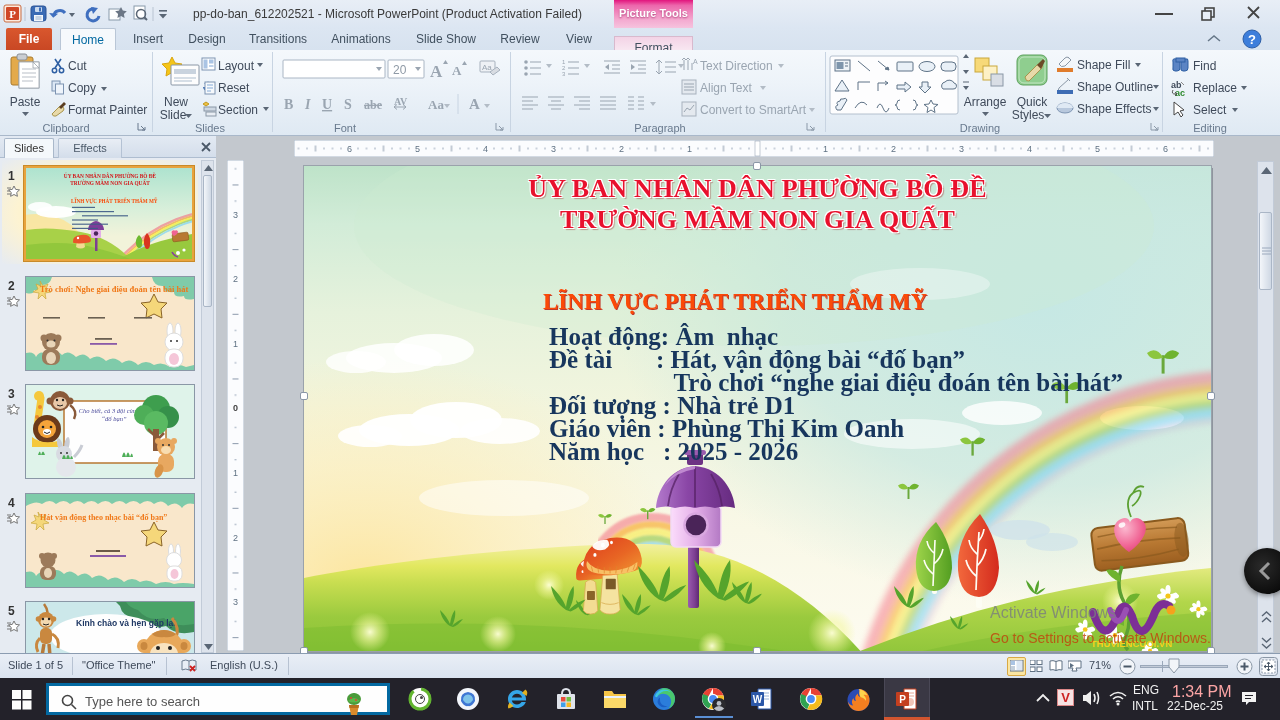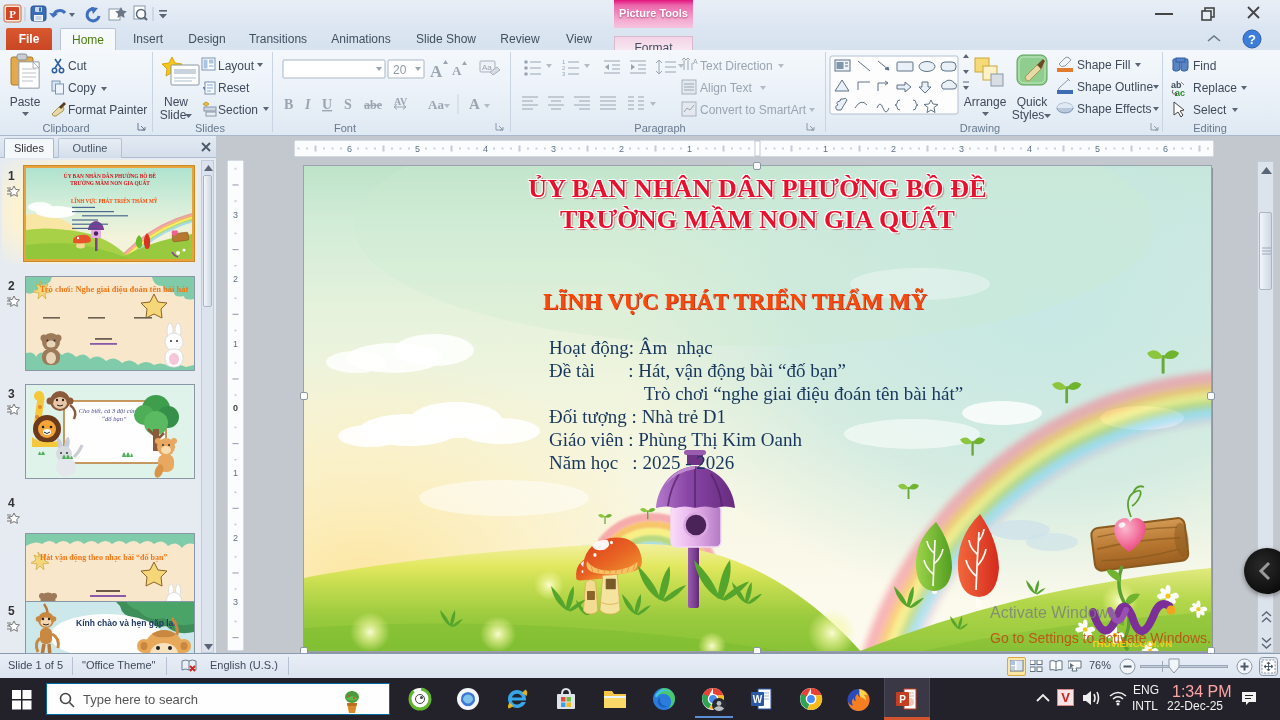--- a/index.html
+++ b/index.html
@@ -12,21 +12,21 @@
   background:linear-gradient(#e8eef6, #dce6f2); border-bottom:0; }
 #titletext { position:absolute; left:193px; top:7px; font-size:12px; color:#3a3a3a; }
 
 
 #tabrow { position:absolute; left:0; top:28px; width:1280px; height:22px;
   background:linear-gradient(#dce6f2,#d7e2ef); }
 .tab { position:absolute; top:0; height:38px; line-height:22px; text-align:center;
   font-size:12px; color:#41505f; padding:0 2px; }
 #tab-file { background:linear-gradient(#d9572e,#bd3c1c); color:#fff; border-radius:2px 2px 0 0;
   font-weight:bold; }
-#tab-home { background:#f6f9fc; border:1px solid #b9c6d6; border-bottom:0; border-radius:2px 2px 0 0; color:#4d7c0f; }
+#tab-home { background:#f6f9fc; border:1px solid #b9c6d6; border-bottom:0; border-radius:2px 2px 0 0; color:#0369a1; }
 #tab-format { background:linear-gradient(#f3d3e6,#fdfafc 70%); border:1px solid #d8b9cd; border-bottom:0;margin-top:8px; }
 
 
 #pictools { position:absolute; left:614px; top:0px; width:79px; height:44px;
   background:linear-gradient(#e2147d 0%, #ec66ab 12%, #f4aad0 45%, #f8d9ea 80%, #f6e8f1 100%);
   border-radius:0 0 0 0; text-align:center; }
 #pictools span { font-size:11px; color:#fff; font-weight:bold; text-shadow:0 1px 2px #b0447e; line-height:26px; }
 
 
 #ribbon { position:absolute; left:0; top:50px; width:1280px; height:86px;
@@ -87,20 +87,21 @@
         <rect x="1" y="0" width="11" height="13" fill="#fff" stroke="#8899aa"></rect>
         <circle cx="8" cy="8" r="4.5" fill="none" stroke="#5a6675" stroke-width="1.5"></circle>
         <line x1="11" y1="11" x2="14" y2="14" stroke="#5a6675" stroke-width="2"></line>
       </g>
       <line x1="150" y1="4" x2="150" y2="18" stroke="#b9c4d2"></line>
       <g transform="translate(156,7)">
           <rect x="0" y="0" width="8" height="1.6" fill="#5a6675"></rect>
           <path d="M0,4 l8,0 -4,4.5 z" fill="#5a6675"></path>
         </g>
     </svg>
+    <div id="titletext">pp-do-ban_612202521  -  Microsoft PowerPoint (Product Activation Failed)</div>
 
     <svg class="abs" style="left:1145px;top:0" width="135" height="28" viewBox="0 0 135 28">
       <line x1="10" y1="14" x2="28" y2="14" stroke="#444" stroke-width="2"></line>
       <rect x="60" y="8" width="9" height="9" fill="none" stroke="#444" stroke-width="1.6"></rect>
       <rect x="57" y="11" width="9" height="9" fill="#e8eef6" stroke="#444" stroke-width="1.6"></rect>
       <path d="M103,7 l11,11 M114,7 l-11,11" stroke="#444" stroke-width="1.8"></path>
     </svg>
     <div id="pictools"><span>Picture Tools</span></div>
   </div>
   <div id="tabrow">
@@ -460,21 +461,21 @@
           <path d="M0,0 L0,13 L4,10 L7,15 L9,13 L6,9 L10,8 Z" fill="#fff" stroke="#444"></path>
         </g>
       <text x="31" y="64" font-size="12" fill="#3f4a5a">Select</text>
         <path d="M70,58 l6,0 -3,4 z" fill="#5a6675"></path>
       <text x="48" y="82" font-size="11" fill="#68798d" text-anchor="middle">Editing</text>
     </svg>
   </div>
   <div id="leftpanel">
     <div id="paneltabs">
       <div class="abs" style="left:4px;top:2px;width:50px;height:20px;background:#f4f8fb;border:1px solid #a9b8ca;border-bottom:0;border-radius:2px 2px 0 0;text-align:center;font-size:11px;line-height:19px;color:#333">Slides</div>
-      <div class="abs" style="left:58px;top:2px;width:64px;height:20px;background:linear-gradient(#e9eef5,#d3ddea);border:1px solid #b4c2d4;border-bottom:0;border-radius:2px 2px 0 0;text-align:center;font-size:11px;line-height:19px;color:#4a5868">Outline</div>
+      <div class="abs" style="left:58px;top:2px;width:64px;height:20px;background:linear-gradient(#e9eef5,#d3ddea);border:1px solid #b4c2d4;border-bottom:0;border-radius:2px 2px 0 0;text-align:center;font-size:11px;line-height:19px;color:#4a5868">Effects</div>
       <svg class="abs" style="left:200px;top:5px" width="12" height="12">
           <path d="M2,2 L10,10 M10,2 L2,10" stroke="#4a5868" stroke-width="1.8"></path>
         </svg>
     </div>
 
     <div id="thumbs" class="abs" style="left:0;top:22px;width:200px;height:495px;background:#e6ebf2;overflow:hidden">
 
       <div class="abs" style="left:2px;top:2px;width:196px;height:104px;background:radial-gradient(ellipse at center,#fde9a8 0%,#fdf3d2 60%,#e6ebf2 100%);"></div>
       <div class="abs" style="left:8px;top:121px;font-size:12px;font-weight:bold;color:#333">2</div>
       <div class="abs" style="left:8px;top:229px;font-size:12px;font-weight:bold;color:#333">3</div>
@@ -669,21 +670,21 @@
               <circle cx="15" cy="8" r="1" fill="#333"></circle>
             <ellipse cx="5" cy="34" rx="4" ry="7" fill="#d89448" transform="rotate(20 5 34)"></ellipse>
           </g>
           <g fill="#4eae58">
             <path d="M36,74 q2,-8 4,0 q2,-8 4,0 q2,-6 3,0 z"></path>
             <path d="M96,72 q2,-9 4,0 q2,-9 4,0 q2,-7 3,0 z"></path>
             <path d="M12,70 q2,-7 3,0 q2,-7 4,0 z"></path>
           </g>
         </svg>
       </div>
-      <div class="abs" id="th4" style="left:25px;top:335px;width:170px;height:95px;background:#fff;border:1px solid #8a97a6;margin-top:40px;">
+      <div class="abs" id="th4" style="left:25px;top:335px;width:170px;height:95px;background:#fff;border:1px solid #8a97a6;">
         <svg width="168" height="93" viewBox="0 0 168 93">
           <rect width="168" height="93" fill="#f9e7cb"></rect>
           <path d="M0,0 L168,0 L168,10 Q160,8 156,14 Q150,6 142,12 Q136,4 128,10 Q122,4 114,10 Q108,4 100,10 Q94,4 86,10 Q80,4 72,10 Q66,4 58,10 Q52,4 44,10 Q38,4 30,10 Q24,4 16,10 Q10,6 0,12 Z" fill="#7fcbaa"></path>
           <path d="M0,93 L0,78 Q8,76 10,82 Q16,74 24,80 Q30,72 38,80 Q44,74 52,82 Q60,76 66,84 Q74,78 82,86 Q90,80 98,88 Q106,82 114,88 Q122,84 130,90 Q140,86 148,90 Q156,88 168,90 L168,93 Z" fill="#7fcbaa"></path>
           <path d="M12,18 l3,5 5,-2 -2,5 5,3 -6,1 1,6 -4,-4 -4,4 1,-6 -6,-1 5,-3 -2,-5 5,2 z" fill="#f5d77a" stroke="#c9a83c" stroke-width=".7"></path>
           <path d="M128,28 l4,8 9,1 -6,6 1,9 -8,-4 -8,4 1,-9 -6,-6 9,-1 z" fill="#f5d77a" stroke="#8a6428"></path>
           <text x="14" y="26" font-size="8" fill="#f07818" font-family="Liberation Serif" font-weight="bold">Hát vận động theo nhạc bài “đố bạn”</text>
           <rect x="70" y="56" width="24" height="2" fill="#6b5a48"></rect>
           <rect x="64" y="61" width="36" height="2" fill="#8a5aa8"></rect>
           <g transform="translate(12,58)">
@@ -1057,21 +1058,21 @@
           <path d="M789,446 Q801,482 814,448 Q820,432 828,450 Q837,482 851,446 Q857,434 865,440" stroke="#7c2f96" stroke-width="8" fill="none" stroke-linecap="round"></path>
           <path d="M806,444 Q814,466 822,444" stroke="#9a4fb4" stroke-width="6" fill="none" stroke-linecap="round"></path>
           <circle cx="867" cy="444" r="4.5" fill="#f5a21d"></circle>
           <text x="787" y="481" font-size="9.5" font-weight="bold" fill="#f5d020" font-family="Liberation Sans">THUVIENCUOI.VN</text>
         </g>
       </svg>
 
       <div class="abs" style="left:0;top:8px;width:907px;text-align:center;font-family:'Liberation Serif',serif;font-weight:bold;font-size:26px;letter-spacing:.2px;color:#e8112d;text-shadow:-1px -1px 0 #fff,1px -1px 0 #fff,-1px 1px 0 #fff,1px 1px 0 #fff,2px 2px 1px rgba(150,0,0,.35)">ỦY BAN NHÂN DÂN PHƯỜNG BỒ ĐỀ</div>
       <div class="abs" style="left:0;top:39px;width:907px;text-align:center;font-family:'Liberation Serif',serif;font-weight:bold;font-size:26px;letter-spacing:.2px;color:#e8112d;text-shadow:-1px -1px 0 #fff,1px -1px 0 #fff,-1px 1px 0 #fff,1px 1px 0 #fff,2px 2px 1px rgba(150,0,0,.35)">TRƯỜNG  MẦM NON GIA QUẤT</div>
       <div class="abs" style="left:239px;top:123px;font-family:'Liberation Serif',serif;font-weight:bold;font-size:23px;color:#fb4a08;text-shadow:1px 1px 0 #c0392b">LĨNH VỰC PHÁT TRIỂN THẨM MỸ</div>
-      <div class="abs" style="left:245px;top:170px;font-family:'Liberation Serif',serif;font-weight:normal;font-size:19px;color:#17365d;line-height:23px;white-space:pre">Hoạt động: Âm  nhạc
+      <div class="abs" style="left:245px;top:159px;font-family:'Liberation Serif',serif;font-weight:bold;font-size:25px;color:#17365d;line-height:23px;white-space:pre">Hoạt động: Âm  nhạc
 Đề tài       : Hát, vận động bài “đố bạn”
                     Trò chơi “nghe giai điệu đoán tên bài hát”
 Đối tượng : Nhà trẻ D1
 Giáo viên : Phùng Thị Kim Oanh
 Năm học   : 2025 - 2026</div>
 
       <div class="abs" style="left:686px;top:438px;font-size:16px;color:#7a7f7d;opacity:.8">Activate Windows</div>
       <div class="abs" style="left:686px;top:464px;font-size:14px;color:#c2410c;opacity:.8">Go to Settings to activate Windows.</div>
     </div>
 
@@ -1133,21 +1134,21 @@
         </g>
     </svg>
     <svg class="abs" style="left:1049px;top:6px" width="15" height="13" viewBox="0 0 15 13">
       <path d="M1,1 Q4,0 7,1.5 Q10,0 13,1 L13,10 Q10,9 7,10.5 Q4,9 1,10 Z" fill="#fff" stroke="#5f7183"></path>
       <line x1="7" y1="1.5" x2="7" y2="10.5" stroke="#5f7183"></line>
     </svg>
     <svg class="abs" style="left:1068px;top:6px" width="14" height="13" viewBox="0 0 14 13">
       <path d="M0,1 L13,1 L13,8 L8,8 L9,11 L4,11 L5,8 L0,8 Z" fill="#fff" stroke="#5f7183"></path>
       <path d="M2,3 l4,2.5 -4,2.5 z" fill="#5f7183"></path>
     </svg>
-    <div class="abs" style="left:1089px;top:5px">76%</div>
+    <div class="abs" style="left:1089px;top:5px">71%</div>
     <svg class="abs" style="left:1119px;top:4px" width="17" height="17">
         <circle cx="8.5" cy="8.5" r="7.5" fill="#f2f5f9" stroke="#8a97a6"></circle>
         <line x1="4.5" y1="8.5" x2="12.5" y2="8.5" stroke="#4a5868" stroke-width="2"></line>
       </svg>
     <div class="abs" style="left:1140px;top:11px;width:88px;height:3px;background:#c2cbd8;border:1px solid #9aa8ba"></div>
     <div class="abs" style="left:1162px;top:7px;width:1px;height:11px;background:#9aa8ba"></div>
     <svg class="abs" style="left:1168px;top:4px" width="12" height="17">
         <path d="M1,1 L11,1 L11,9 L6,15 L1,9 Z" fill="#f2f5f9" stroke="#8a97a6"></path>
       </svg>
     <svg class="abs" style="left:1236px;top:4px" width="17" height="17">
@@ -1165,21 +1166,21 @@
 
     <svg class="abs" style="left:12px;top:12px" width="20" height="20" viewBox="0 0 20 20">
       <g fill="#fdfdfd">
           <rect x="0" y="0" width="9" height="9"></rect>
           <rect x="10.5" y="0" width="9" height="9"></rect>
           <rect x="0" y="10.5" width="9" height="9"></rect>
           <rect x="10.5" y="10.5" width="9" height="9"></rect>
         </g>
     </svg>
 
-    <div class="abs" style="left:46px;top:5px;width:344px;height:32px;background:#fefefe;border:1px solid #0369a1">
+    <div class="abs" style="left:46px;top:5px;width:344px;height:32px;background:#fefefe;border:3px solid #0369a1">
       <svg class="abs" style="left:12px;top:8px" width="16" height="16">
           <circle cx="6.5" cy="6.5" r="5" fill="none" stroke="#444" stroke-width="1.6"></circle>
           <line x1="10.5" y1="10.5" x2="15" y2="15" stroke="#444" stroke-width="1.6"></line>
         </svg>
       <div class="abs" style="left:36px;top:8px;font-size:13px;color:#555">Type here to search</div>
 
       <svg class="abs" style="left:290px;top:1px" width="30" height="30" viewBox="0 0 30 30">
         <path d="M10,18 L20,18 L18,28 L12,28 Z" fill="#d98a2b"></path>
         <path d="M10,18 L20,18 L19.5,21 L10.5,21 Z" fill="#b96f1e"></path>
         <ellipse cx="15" cy="12" rx="7" ry="6" fill="#4a9b3a"></ellipse>

